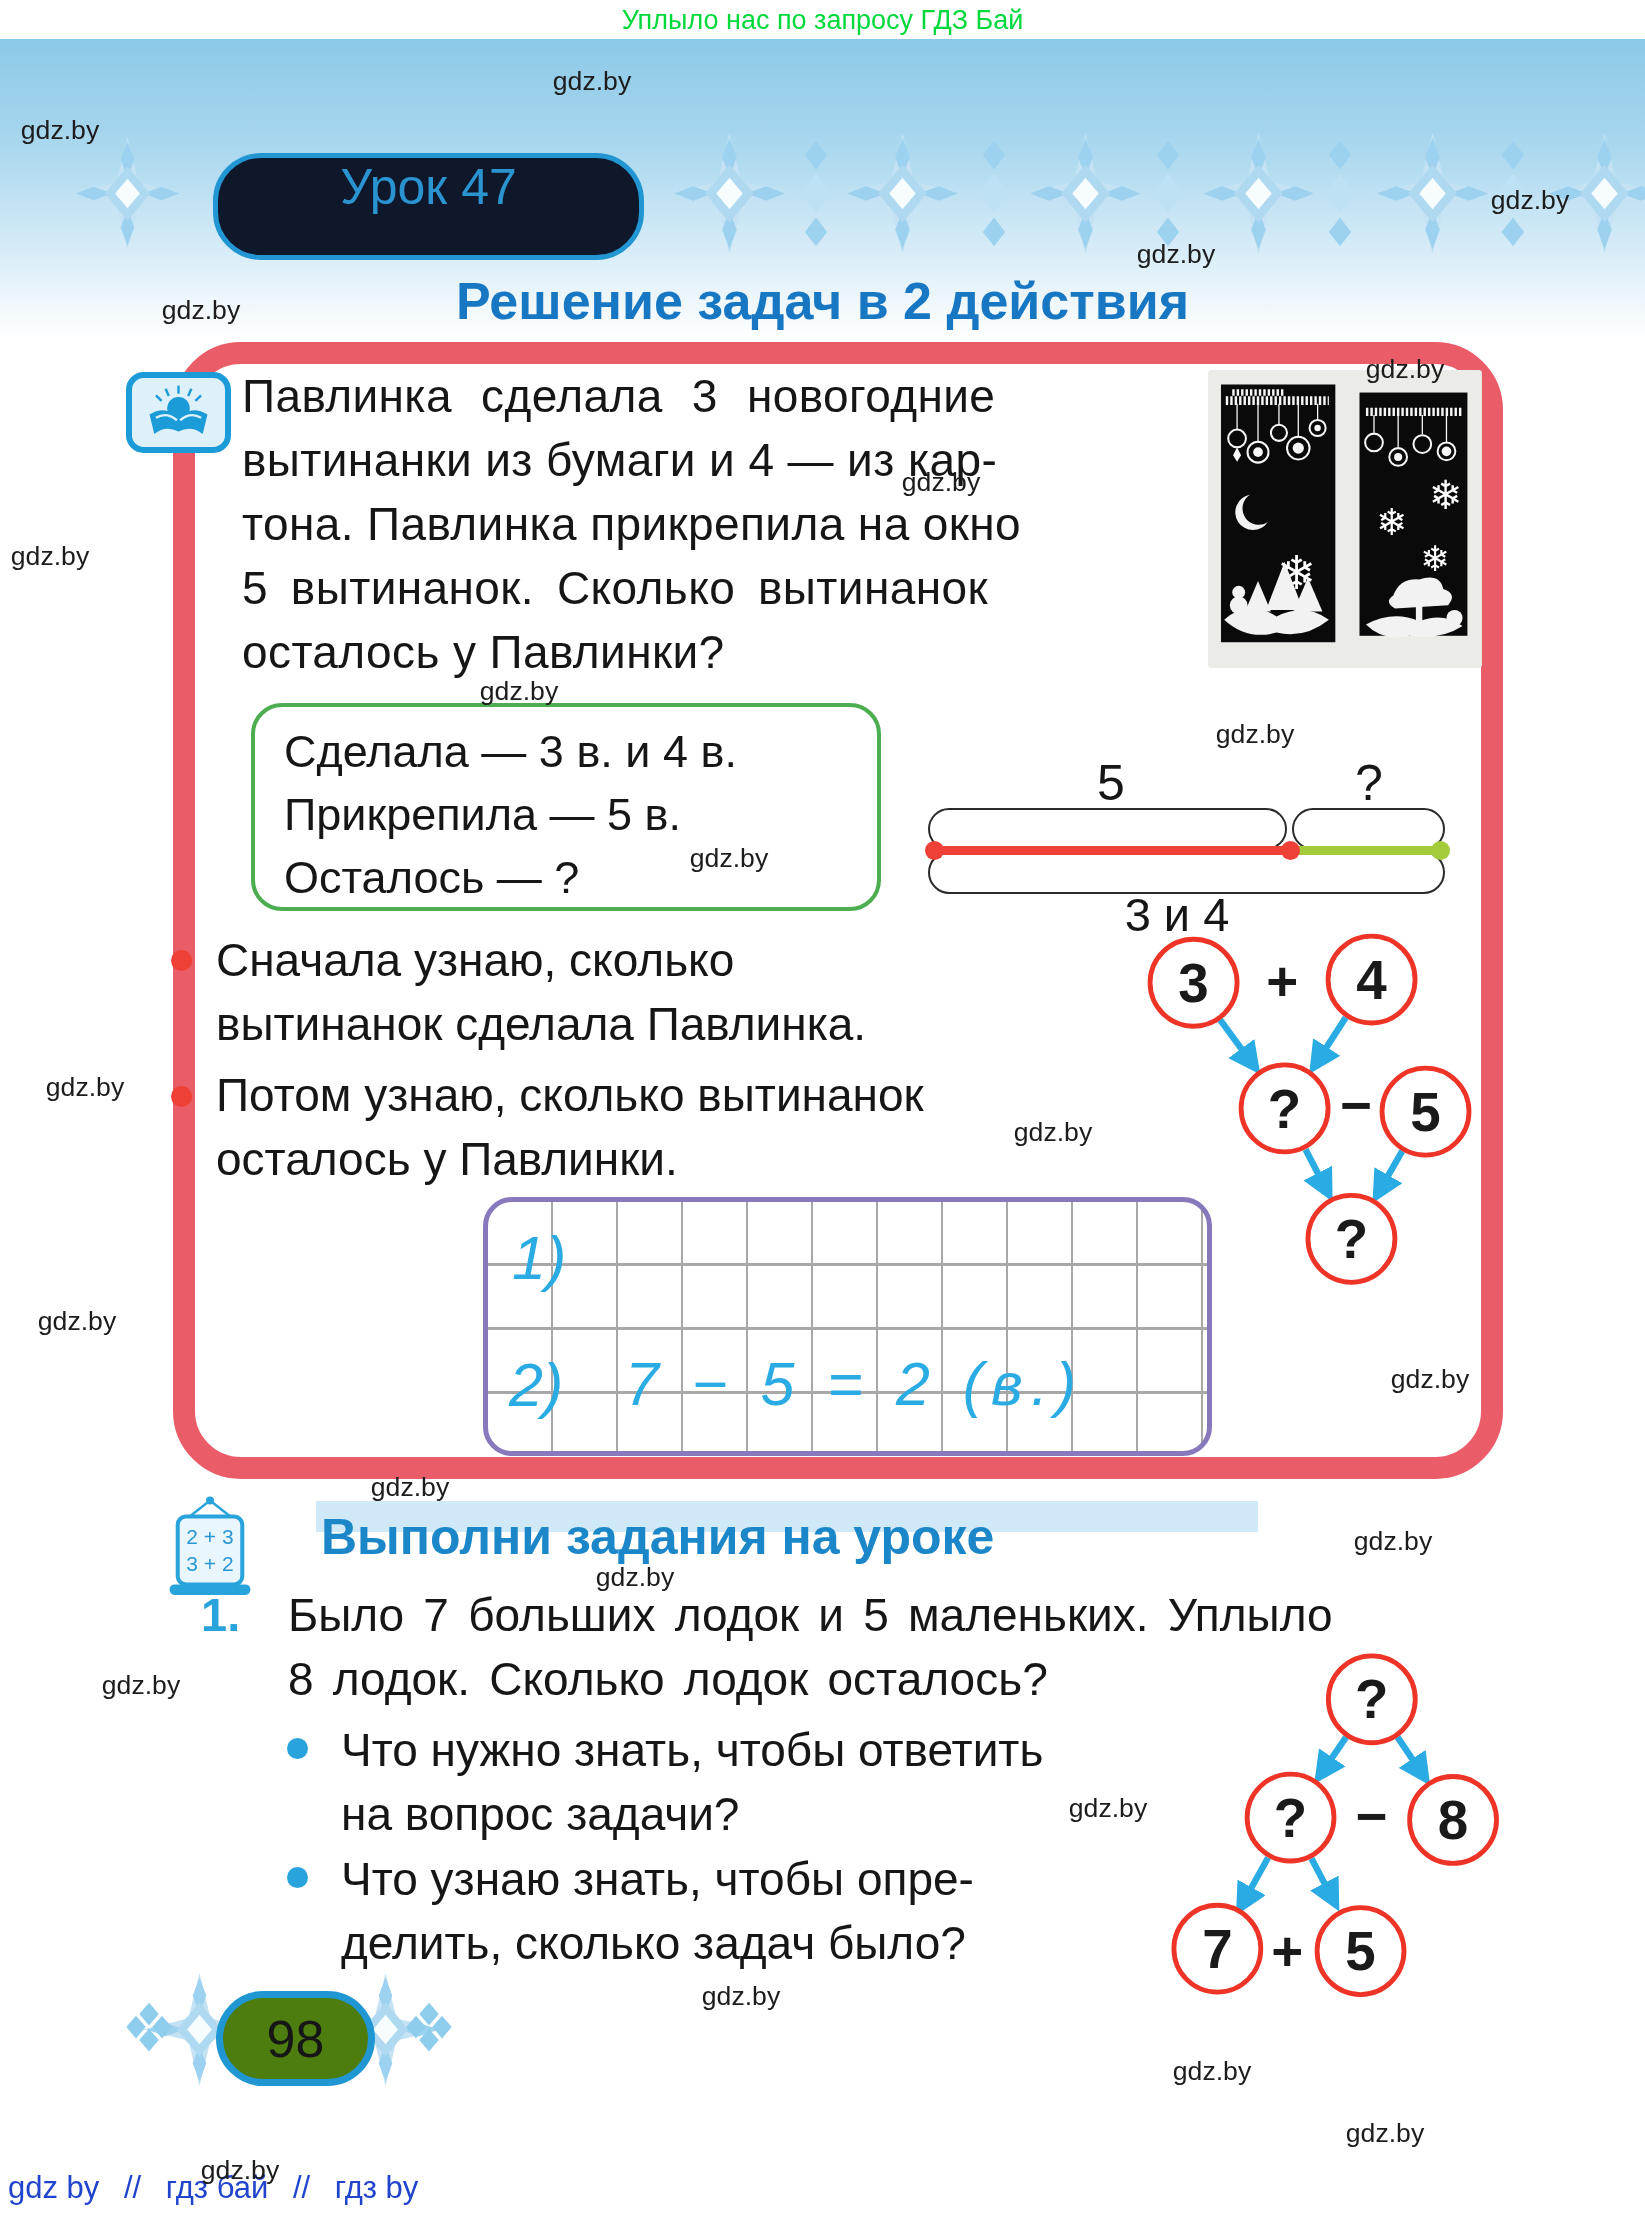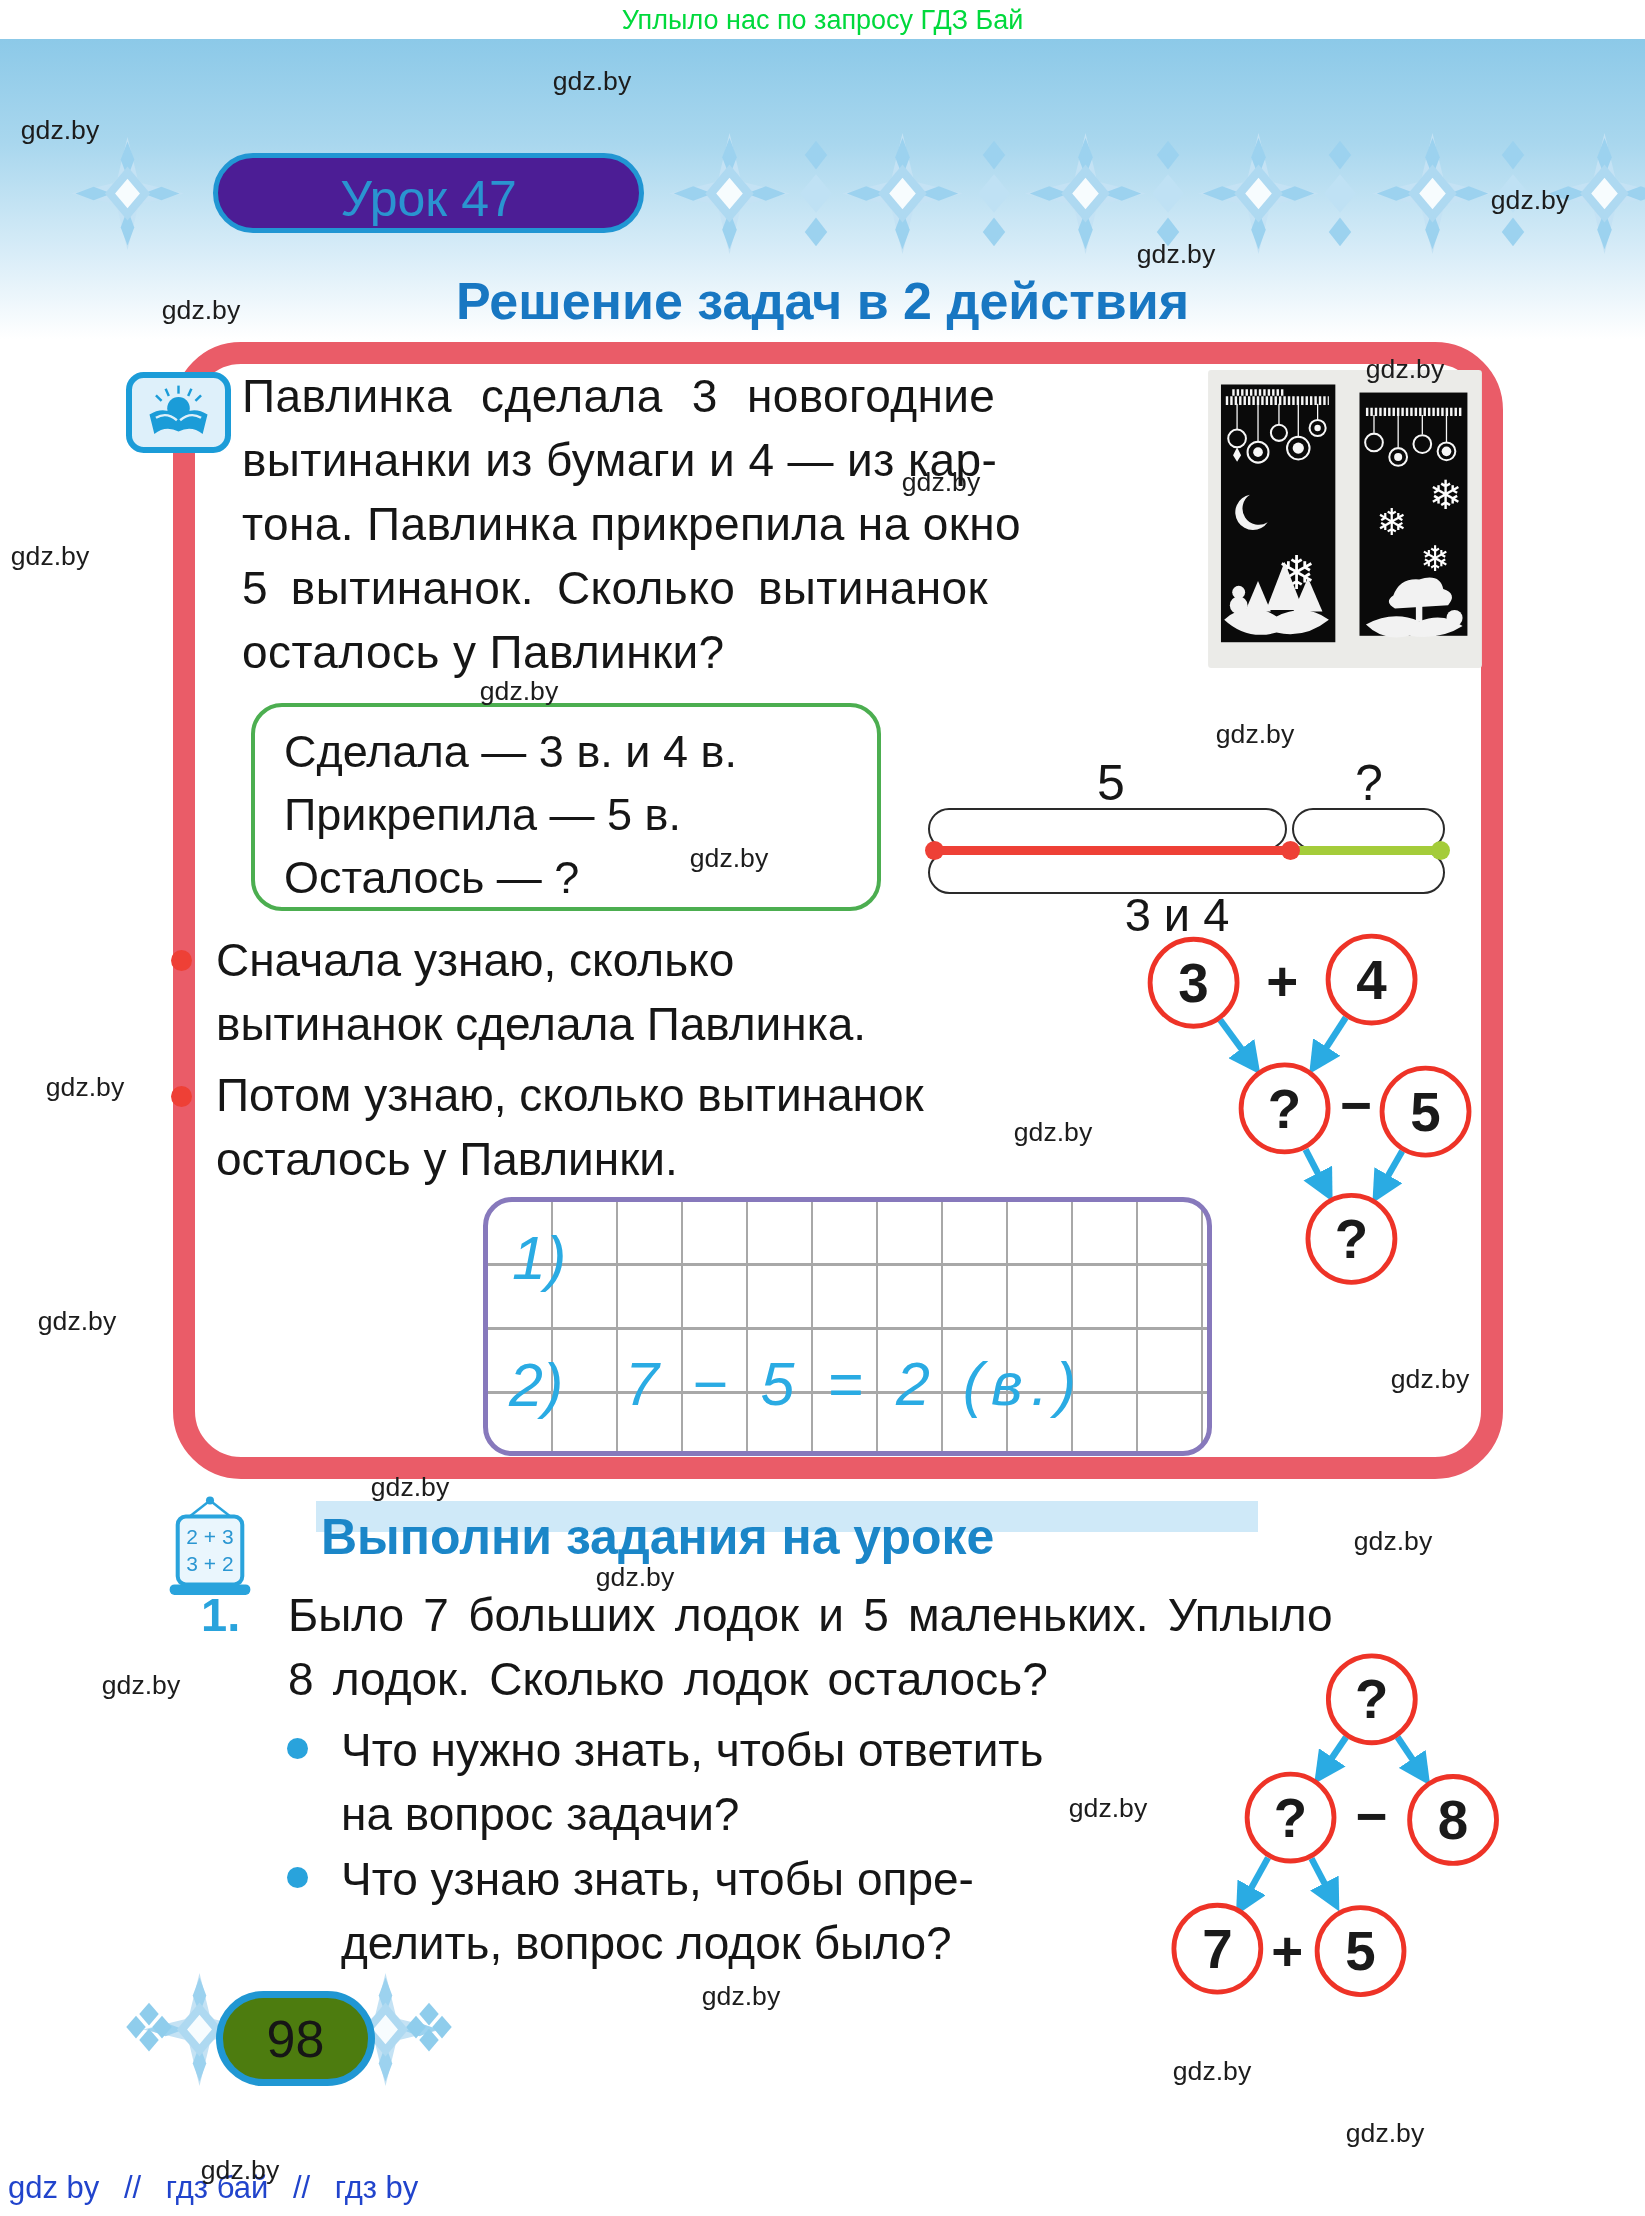--- a/index.html
+++ b/index.html
@@ -10,22 +10,22 @@
   #page{position:absolute;left:0;top:0;width:1645px;height:2216px;}
   .abs{position:absolute;}
 
   
   .promo{left:0;top:4.8px;width:1645px;text-align:center;font-size:27px;color:#00d93c;font-weight:500;}
 
   
   .header-band{left:0;top:39px;width:1645px;height:300px;
     background:linear-gradient(180deg,#8cc9e8 0%,#a9d7ee 35%,#d9edf8 72%,#ffffff 100%);}
 
-  .lesson-badge{left:213px;top:153px;width:431px;height:80px;background:#4c1d95;
-    border:5.6px solid #2196d3;border-radius:48px;display:flex;align-items:flex-end;justify-content:center;
+  .lesson-badge{left:213px;top:153px;width:431px;height:107px;background:#0f172a;
+    border:5.6px solid #2196d3;border-radius:48px;display:flex;align-items:flex-start;justify-content:center;
     font-size:50px;color:#2a94d0;box-sizing:border-box;}
   .page-title{left:0;top:271px;width:1645px;text-align:center;font-size:52px;font-weight:bold;color:#1877c2;}
 
   
   .main-box{left:173px;top:342px;width:1330px;height:1137px;border:22px solid #ea5c68;
     border-radius:68px;background:#fff;box-sizing:border-box;}
 
   .book-icon{left:126px;top:372px;width:105px;height:81px;background:#def0fa;
     border:6.4px solid #1b9cd8;border-radius:17.7px;box-sizing:border-box;display:flex;align-items:center;justify-content:center;}
 
@@ -340,21 +340,21 @@
   </div>
 
   <div class="abs bullet-dot bullet-blue" style="left:287px;top:1738px"></div>
   <div class="abs btext" style="left:341px;top:1718px">
     <div>Что нужно знать, чтобы ответить</div>
     <div>на вопрос задачи?</div>
   </div>
   <div class="abs bullet-dot bullet-blue" style="left:287px;top:1867px"></div>
   <div class="abs btext" style="left:341px;top:1847px">
     <div>Что узнаю знать, чтобы опре-</div>
-    <div>делить, вопрос лодок было?</div>
+    <div>делить, сколько задач было?</div>
   </div>
 
   <svg class="abs" style="left:1160px;top:1647px" width="348" height="358" viewBox="0 0 432 445">
     <g stroke="#2aabe3" stroke-width="8" marker-end="url(#arr)">
       <line x1="231" y1="112" x2="197" y2="162"></line>
       <line x1="295" y1="112" x2="330" y2="164"></line>
       <line x1="134" y1="262" x2="99" y2="325"></line>
       <line x1="188" y1="263" x2="218" y2="320"></line>
     </g>
     <g fill="#ffffff" stroke="#ee3327" stroke-width="6">

